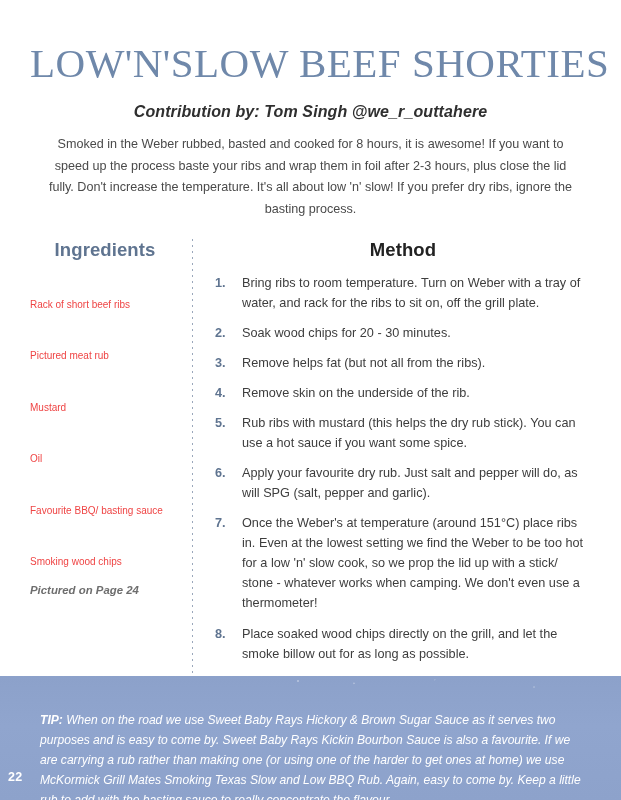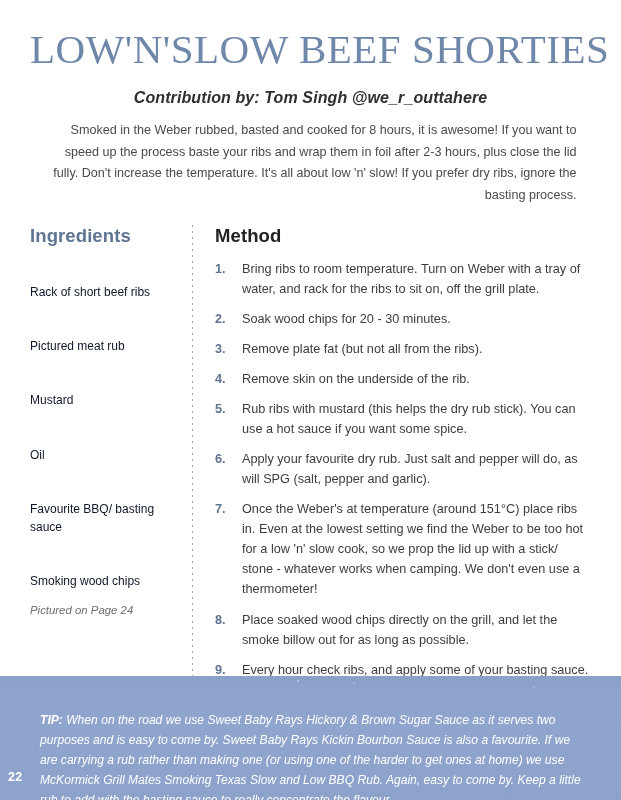--- a/index.html
+++ b/index.html
@@ -21,21 +21,21 @@
     width: 621px;
     height: 800px;
     box-sizing: border-box;
     background: #ffffff;
     display: flex;
     flex-direction: column;
   }
 
   
   .header {
-    padding: 28px 30px 0 30px;
+    padding: 42px 30px 0 30px;
     text-align: center;
   }
   .recipe-title {
     font-family: "Liberation Serif", "DejaVu Serif", serif;
     font-size: 41px;
     line-height: 1.05;
     letter-spacing: 0.5px;
     color: #6f88aa;
     font-weight: 400;
     margin: 0;
@@ -48,21 +48,21 @@
     font-style: italic;
     color: #2f2f2f;
     letter-spacing: 0.1px;
   }
   .intro {
     margin: 13px auto 0 auto;
     max-width: 532px;
     font-size: 12.6px;
     line-height: 1.72;
     color: #4a4a4a;
-    text-align: right;
+    text-align: center;
   }
 
   
   .content {
     display: flex;
     padding: 18px 30px 0 30px;
     flex: 1 1 auto;
     align-items: flex-start;
   }
   .col-ingredients {
@@ -85,33 +85,34 @@
   .col-method {
     flex: 1 1 auto;
     min-width: 0;
   }
 
   h2.section-heading {
     margin: 0 0 12px 0;
     font-size: 18.5px;
     font-weight: bold;
     letter-spacing: 0.1px;
+    text-align: center;
   }
   h2.ingredients-heading { color: #5f7490; }
   h2.method-heading { color: #222222; }
 
   ul.ingredient-list {
     list-style: none;
     margin: 0;
     padding: 0;
   }
   ul.ingredient-list li {
-    font-size: 12px;
+    font-size: 10px;
     line-height: 1.45;
-    color: #0f172a;
+    color: #ef4444;
     margin-bottom: 11px;
     margin-top: 37px;
   }
 
   ol.method-list {
     list-style: none;
     margin: 0;
     padding: 0;
     counter-reset: step;
   }
@@ -132,20 +133,21 @@
     font-weight: bold;
     color: #5f7490;
     font-size: 12.7px;
   }
 
   .pictured-note {
     font-size: 11.4px;
     font-style: italic;
     color: #6e6e6e;
     margin-top: 14px;
+    font-weight: bold;
   }
 
   
   .tip-band {
     position: absolute;
     left: 0;
     right: 0;
     bottom: 0;
     height: 124px;
     background: #8da2cb;
@@ -206,21 +208,21 @@
       <div class="pictured-note">Pictured on Page 24</div>
     </div>
 
     <div class="divider"></div>
 
     <div class="col-method">
       <h2 class="section-heading method-heading">Method</h2>
       <ol class="method-list">
         <li><span class="step-num">1.</span><span>Bring ribs to room temperature. Turn on Weber with a tray of water, and rack for the ribs to sit on, off the grill plate.</span></li>
         <li><span class="step-num">2.</span><span>Soak wood chips for 20 - 30 minutes.</span></li>
-        <li><span class="step-num">3.</span><span>Remove plate fat (but not all from the ribs).</span></li>
+        <li><span class="step-num">3.</span><span>Remove helps fat (but not all from the ribs).</span></li>
         <li><span class="step-num">4.</span><span>Remove skin on the underside of the rib.</span></li>
         <li><span class="step-num">5.</span><span>Rub ribs with mustard (this helps the dry rub stick). You can use a hot sauce if you want some spice.</span></li>
         <li><span class="step-num">6.</span><span>Apply your favourite dry rub. Just salt and pepper will do, as will SPG (salt, pepper and garlic).</span></li>
         <li><span class="step-num">7.</span><span>Once the Weber's at temperature (around 151°C) place ribs in. Even at the lowest setting we find the Weber to be too hot for a low 'n' slow cook, so we prop the lid up with a stick/ stone - whatever works when camping. We don't even use a thermometer!</span></li>
         <li><span class="step-num">8.</span><span>Place soaked wood chips directly on the grill, and let the smoke billow out for as long as possible.</span></li>
         <li><span class="step-num">9.</span><span>Every hour check ribs, and apply some of your basting sauce.</span></li>
         <li><span class="step-num">10.</span><span>Make sure the water pan doesn't run dry.</span></li>
         <li><span class="step-num">11.</span><span>Cook for 4 - 6 hours depending on the size of rack. You want the meat to be around 94-98 degrees internal temperature.</span></li>
         <li><span class="step-num">12.</span><span>Remove, baste, wrap in foil, then a towel and let rest 45 minutes.</span></li>
       </ol>

